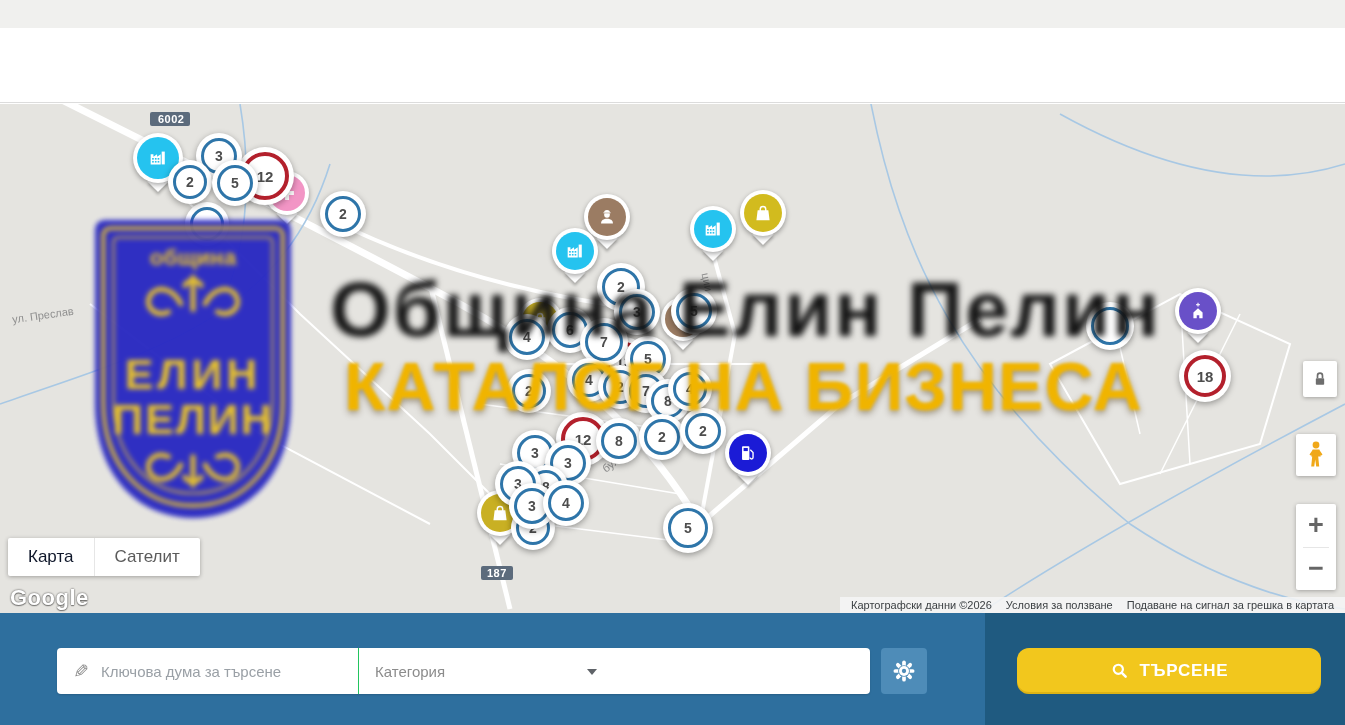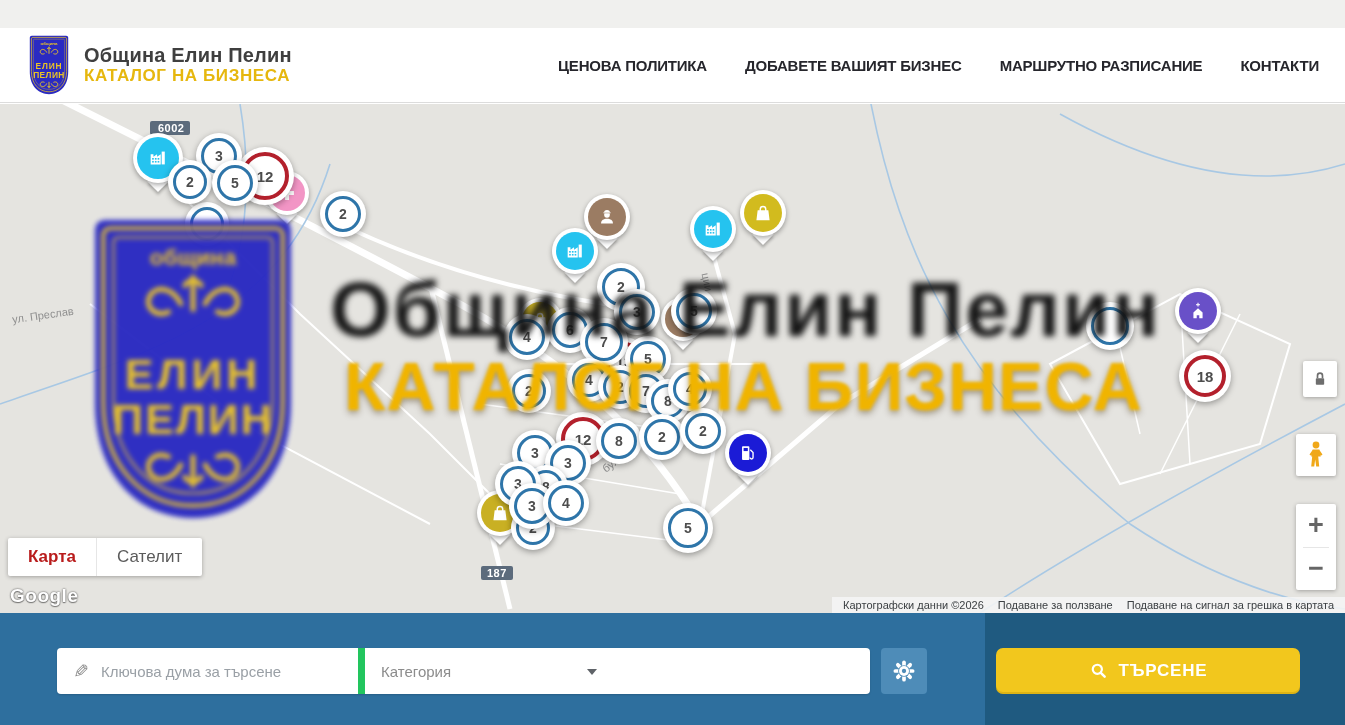--- a/index.html
+++ b/index.html
@@ -45,59 +45,59 @@
   .wm-title{position:absolute;left:330px;top:166px;font-size:78px;font-weight:bold;color:#151515;
     letter-spacing:2px;white-space:nowrap;filter:blur(3px);line-height:1;}
   .wm-subtitle{position:absolute;left:344px;top:248px;font-size:68px;font-weight:bold;color:#f0b400;
     letter-spacing:1px;white-space:nowrap;filter:blur(1.6px);line-height:1;
     text-shadow:0 3px 6px rgba(60,40,0,.45);}
 
   
   .map-type{position:absolute;left:8px;top:434px;z-index:5;display:flex;background:#fff;
     box-shadow:0 1px 4px rgba(0,0,0,.3);border-radius:2px;height:38px;}
   .map-type .mt-btn{padding:0 20px;display:flex;align-items:center;font-size:17px;cursor:pointer;}
-  .map-type .mt-btn.active{font-weight:bold;color:#b91c1c;}
+  .map-type .mt-btn.active{font-weight:normal;color:#0f172a;}
   .map-type .mt-btn.inactive{color:#5b5b5b;border-left:1px solid #e6e6e6;}
   .ctl{position:absolute;background:#fff;box-shadow:0 1px 4px rgba(0,0,0,.3);border-radius:2px;
     z-index:5;display:flex;align-items:center;justify-content:center;cursor:pointer;}
   .lock-btn{left:1303px;top:257px;width:34px;height:36px;}
   .pegman-btn{left:1296px;top:330px;width:40px;height:42px;}
   .zoomctl{position:absolute;left:1296px;top:400px;width:40px;height:86px;background:#fff;
     box-shadow:0 1px 4px rgba(0,0,0,.3);border-radius:2px;z-index:5;display:flex;flex-direction:column;}
   .zoomctl .zbtn{flex:1;display:flex;align-items:center;justify-content:center;cursor:pointer;
     font-size:27px;color:#666;font-weight:bold;line-height:1;}
   .zoomctl .zdiv{height:1px;background:#e6e6e6;margin:0 7px;}
-  .google-logo{position:absolute;left:10px;top:481px;z-index:5;font-size:19px;font-weight:bold;color:#fff;
+  .google-logo{position:absolute;left:10px;top:481px;z-index:5;font-size:22px;font-weight:bold;color:#fff;
     letter-spacing:.5px;cursor:pointer;
     text-shadow:0 0 2px rgba(0,0,0,.4),0 0 2px rgba(0,0,0,.4),0 1px 1px rgba(0,0,0,.35);}
   .attribution{position:absolute;right:0;bottom:0;z-index:5;height:16px;display:flex;gap:0;
     align-items:center;background:rgba(245,245,245,.88);font-size:11px;color:#3c4043;padding:0 4px;}
   .attribution span{padding:0 7px;white-space:nowrap;}
   .attribution .attr-link{cursor:pointer;}
 
   
   .search-bar{position:absolute;top:613px;left:0;width:1345px;height:112px;background:#2e6f9e;}
   .search-bar .dark-side{position:absolute;right:0;top:0;width:360px;height:112px;background:#1f5a80;}
   .input-group{position:absolute;left:57px;top:35px;width:813px;height:46px;background:#fff;
     border-radius:4px;display:flex;align-items:stretch;box-shadow:0 1px 2px rgba(0,0,0,.15);}
   .ig-section{display:flex;align-items:center;padding:0 16px;position:relative;}
   .ig-keyword{width:301px;gap:10px;}
   .ig-keyword input{border:none;outline:none;font-size:15px;color:#555;width:100%;
     font-family:"Liberation Sans",sans-serif;}
   .ig-keyword input::placeholder{color:#9aa0a6;}
-  .ig-select{border-left:7px solid #22c55e;cursor:pointer;}
+  .ig-select{border-left:1px solid #22c55e;cursor:pointer;}
   .ig-cat{width:255px;} .ig-loc{width:257px;}
   .ig-select .sel-text{font-size:15px;color:#8c8c8c;}
   .caret{position:absolute;right:16px;top:50%;margin-top:-2px;width:0;height:0;
     border-left:5px solid transparent;border-right:5px solid transparent;border-top:6px solid #5f6368;}
   .pencil{font-size:19px;color:#8a8a8a;display:inline-block;transform:scaleX(-1);}
   .gear-btn{position:absolute;left:881px;top:35px;width:46px;height:46px;background:#4e8cb8;
     border-radius:4px;display:flex;align-items:center;justify-content:center;cursor:pointer;}
-  .search-btn{position:absolute;left:996px;top:35px;width:304px;height:46px;background:#f2c71d;
-    border:none;border-radius:7px;display:flex;align-items:center;justify-content:center;gap:10px;
+  .search-btn{position:absolute;left:1017px;top:35px;width:304px;height:46px;background:#f2c71d;
+    border:none;border-radius:12px;display:flex;align-items:center;justify-content:center;gap:10px;
     cursor:pointer;box-shadow:inset 0 -2px 0 rgba(160,120,0,.25);}
   .search-btn .btn-label{color:#fff;font-size:17px;font-weight:bold;letter-spacing:.8px;}
 </style>
 </head>
 <body>
 
 <svg width="0" height="0" style="position:absolute">
   <defs>
     <symbol id="emblem" viewBox="0 0 100 150">
       <path d="M7 2h86c3 0 5 2 5 5v85c0 35-21 56-48 56S2 127 2 92V7c0-3 2-5 5-5z" fill="#2a2ac2"></path>
@@ -118,35 +118,20 @@
         <path d="M50 118v14"></path>
           <path d="M46 128c2 3 6 3 8 0"></path>
       </g>
     </symbol>
   </defs>
 </svg>
 
 <div class="top-strip"></div>
 
 <header class="site-header">
-  <div class="logo-wrap">
-    <svg class="logo-emblem">
-        <use href="#emblem"></use>
-      </svg>
-    <div>
-      <div class="site-title">Община Елин Пелин</div>
-      <div class="site-subtitle">КАТАЛОГ НА БИЗНЕСА</div>
-    </div>
-  </div>
-  <nav class="main-nav">
-      <a class="nav-item">ЦЕНОВА ПОЛИТИКА</a>
-      <a class="nav-item">ДОБАВЕТЕ ВАШИЯТ БИЗНЕС</a>
-      <a class="nav-item">МАРШРУТНО РАЗПИСАНИЕ</a>
-      <a class="nav-item">КОНТАКТИ</a>
-    </nav>
 </header>
 
 <div class="map">
 
   <svg class="map-canvas" viewBox="0 0 1345 509">
     <rect width="1345" height="509" fill="#e5e4e0"></rect>
     <g stroke="#ffffff" fill="none">
       <path d="M60 -5 C190 60 330 130 460 200 C560 255 640 320 700 420" stroke-width="7"></path>
       <path d="M330 115 C420 160 520 190 640 205" stroke-width="4"></path>
       <path d="M430 180 L510 505" stroke-width="5"></path>
@@ -473,24 +458,24 @@
       </div>
     <div class="zdiv"></div>
     <div class="zbtn">
         <span>−</span>
       </div>
   </div>
 
   <div class="google-logo">Google</div>
   <div class="attribution">
       <span>Картографски данни ©2026</span>
-      <span class="attr-link">Подаване за ползване</span>
+      <span class="attr-link">Условия за ползване</span>
       <span class="attr-link">Подаване на сигнал за грешка в картата</span>
     </div>
-<div class="road-badge" style="left: 150px; top: 17px; padding-left: 8px;">6002</div>
+<div class="road-badge" style="left: 150px; top: 8px; padding-left: 8px;">6002</div>
     <div class="road-badge" style="left: 481px; top: 462px;">187</div>
     <div class="street-label" style="left: 12px; top: 205px; transform: rotate(-8deg);">ул. Преслав</div>
     <div class="street-label" style="left: 596px; top: 338px; transform: rotate(-38deg);">бул. „Новосел</div>
     <div class="street-label" style="left: 698px; top: 172px; transform: rotate(78deg);">ции</div>
   </div>
 
 <div class="search-bar">
   <div class="dark-side"></div>
 
   <div class="input-group">

